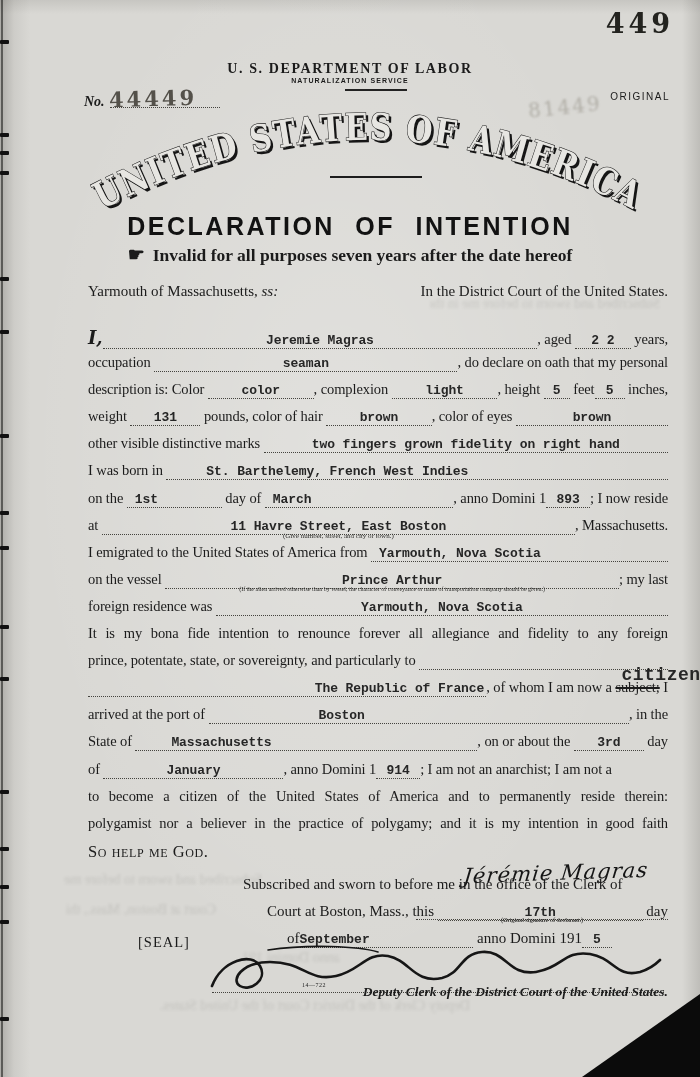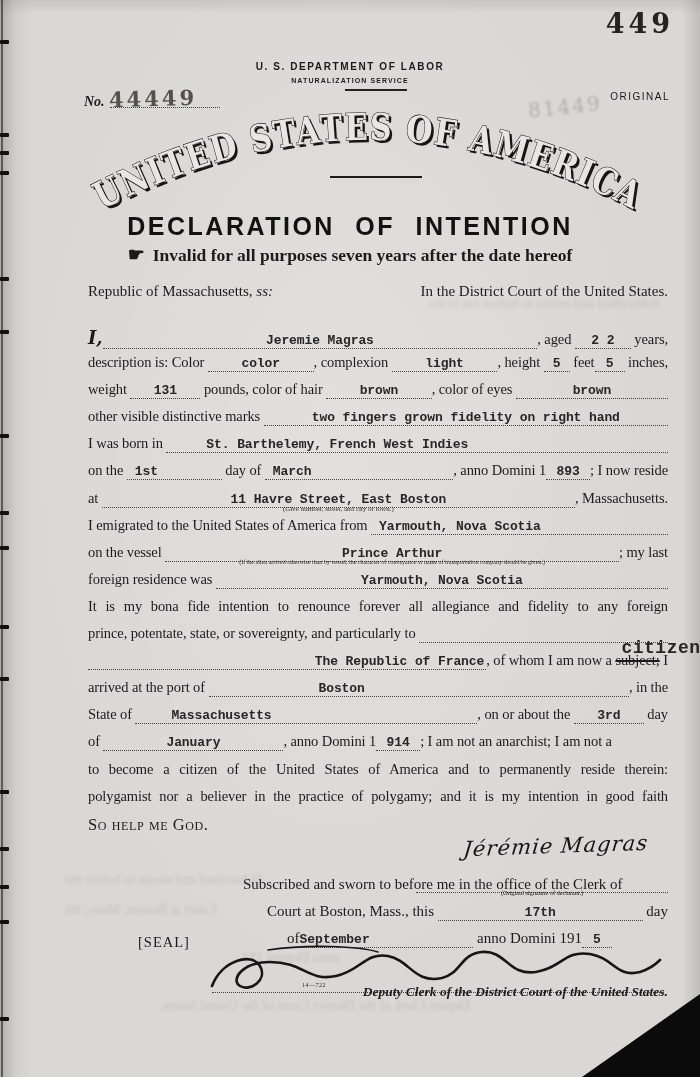--- a/index.html
+++ b/index.html
@@ -27,21 +27,21 @@
   .edge-line{position:absolute;left:1px;top:0;width:2px;height:100%;background:rgba(20,20,18,.55);}
   .tick{position:absolute;left:0;width:9px;height:4px;background:#111;border-radius:1px;}
   
   .corner-tear{position:absolute;left:582px;top:994px;width:118px;height:83px;
     clip-path:polygon(100% 0, 100% 100%, 0 100%);background:#0b0b0b;}
   
   .page-num{position:absolute;top:8px;right:26px;font-family:"DejaVu Serif",serif;
     font-size:27px;font-weight:bold;letter-spacing:4px;color:#23231f;}
   
   .dept{position:absolute;top:61px;left:0;width:100%;text-align:center;
-    font-family:Liberation Sans, sans-serif;font-weight:bold;font-size:10px;letter-spacing:1.6px;}
+    font-family:Liberation Serif, serif;font-weight:bold;font-size:14px;letter-spacing:1.6px;}
   .service{position:absolute;top:77px;left:0;width:100%;text-align:center;
     font-family:"Liberation Sans",sans-serif;font-weight:bold;font-size:7px;letter-spacing:1.1px;}
   .service-rule{position:absolute;top:89px;left:345px;width:62px;height:1.5px;background:#222;}
   
   .no-block{position:absolute;top:86px;left:84px;}
   .no-label{font-style:italic;font-weight:bold;font-size:14px;display:inline-block;}
   .no-value{display:inline-block;font-family:"DejaVu Serif",serif;font-weight:bold;font-size:21px;
     letter-spacing:3px;color:var(--stamp);transform:rotate(-1.5deg);margin-left:4px;}
   .no-dots{position:absolute;left:26px;top:21px;width:110px;border-bottom:1.6px dotted var(--dots);}
   
@@ -150,34 +150,39 @@
     </text>
   </svg>
 
   <div class="divider"></div>
   <div class="main-title">DECLARATION OF INTENTION</div>
   <div class="subtitle-row">
     <span class="hand">☛</span><span>Invalid for all purposes seven years after the date hereof</span>
   </div>
 
   <div class="court-row">
-    <span><span>Republic of Massachusetts, </span><span class="italic">ss:</span></span>
+    <span><span>Yarmouth of Massachusetts, </span><span class="italic">ss:</span></span>
     <span>In the District Court of the United States.</span>
   </div>
 
   <div class="body-lines">
 
     <div class="fline">
       <span class="lbl blackletter">I,</span>
       <span class="fill">Jeremie Magras</span>
       <span class="lbl">, aged </span>
       <span class="fill fw56">2 2</span>
       <span class="lbl"> years,</span>
     </div>
 
+    <div class="fline">
+      <span class="lbl">occupation </span>
+      <span class="fill">seaman</span>
+      <span class="lbl">, do declare on oath that my personal</span>
+    </div>
 
     <div class="fline">
       <span class="lbl">description is: Color </span>
       <span class="fill">color</span>
       <span class="lbl">, complexion </span>
       <span class="fill">light</span>
       <span class="lbl">, height </span>
       <span class="fill fw26">5</span>
       <span class="lbl"> feet</span>
       <span class="fill fw30">5</span>

